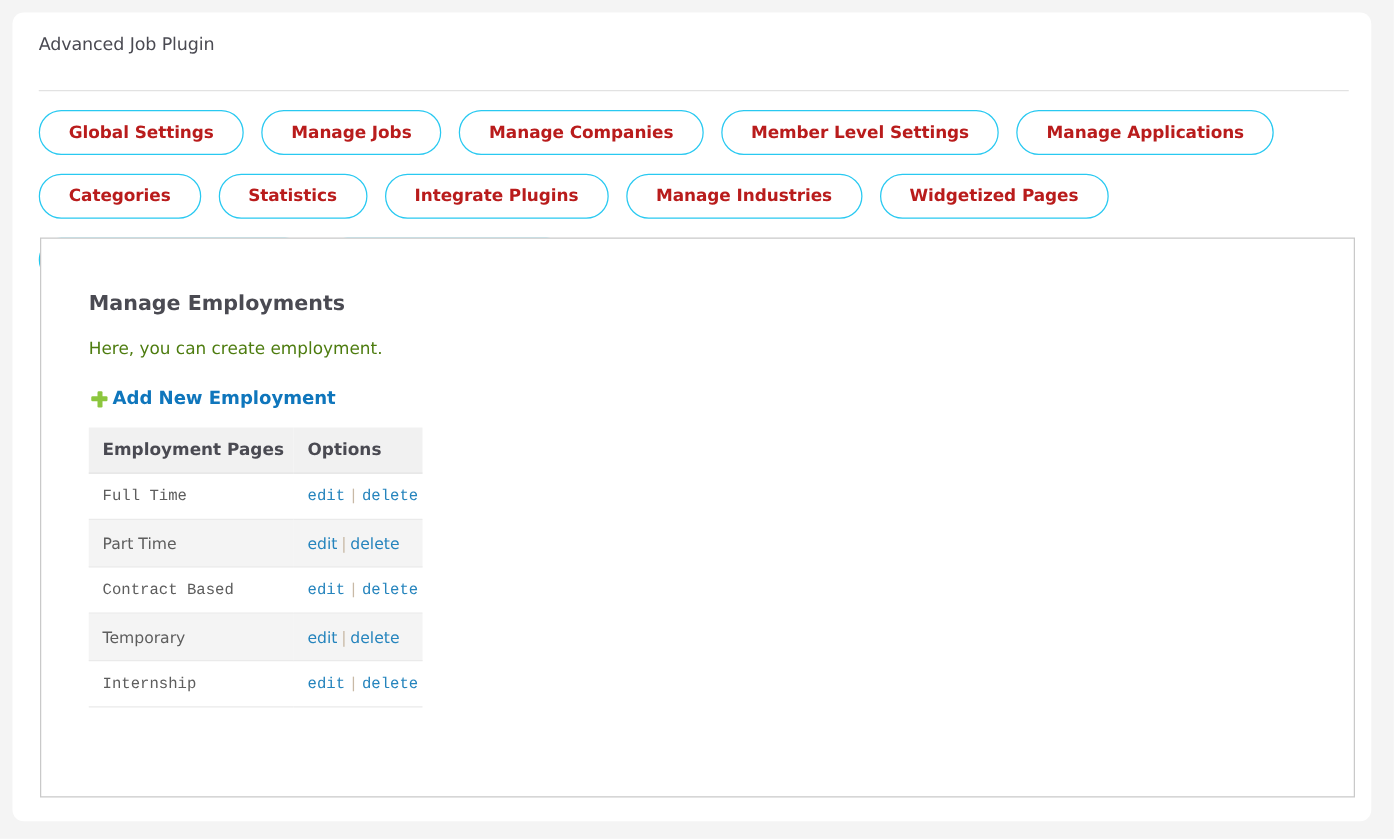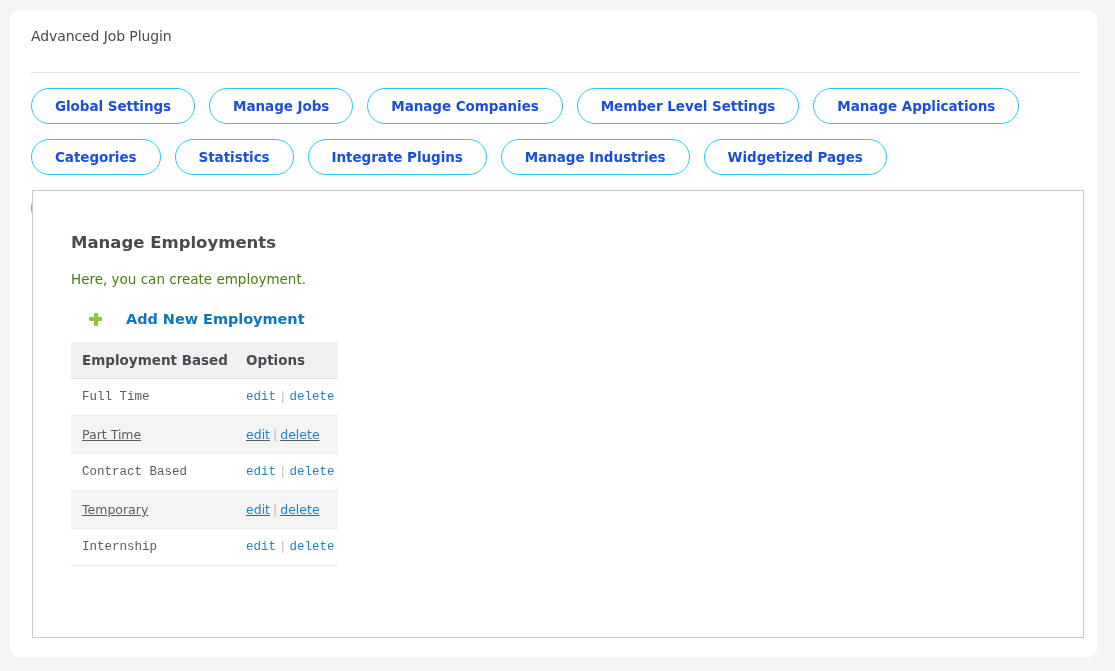--- a/index.html
+++ b/index.html
@@ -59,21 +59,21 @@
   .tab-pill {
     height: 36px;
     box-sizing: border-box;
     padding: 0 23px;
     display: flex;
     align-items: center;
     justify-content: center;
     border: 1px solid #29c9f1;
     border-radius: 19px;
     background: #ffffff;
-    color: #1d4ed8;
+    color: #b91c1c;
     font-size: 13.5px;
     font-weight: bold;
     white-space: nowrap;
     cursor: pointer;
     user-select: none;
     letter-spacing: -0.05px;
   }
   .tab-pill.active {
     background: #1ec8ee;
     border-color: #1ec8ee;
@@ -105,25 +105,25 @@
     position: absolute;
     left: 38px;
     top: 80px;
     font-size: 13.5px;
     color: #4d7c0f;
   }
 
   
   #add-new-row {
     position: absolute;
-    left: 56px;
+    left: 40px;
     top: 120px;
     display: flex;
     align-items: center;
-    gap: 24px;
+    gap: 4px;
     cursor: pointer;
   }
   #add-new-row .plus-icon {
     width: 13px;
     height: 13px;
     position: relative;
     display: inline-block;
     flex: none;
   }
   #add-new-row .plus-icon::before,
@@ -173,21 +173,20 @@
     padding: 11px 0 11px 11px;
     border-bottom: 1px solid #eaeaea;
     vertical-align: middle;
   }
   #employments-table tr.odd-row td {
     background: #ffffff;
     font-family: Liberation Mono, monospace;
   }
   #employments-table tr.even-row td {
     background: #f4f4f4;
-    text-decoration: underline;
   }
   .row-link {
     color: #2584bd;
     font-size: 12.5px;
     text-decoration: none;
     cursor: pointer;
   }
   .link-sep {
     color: #c8b9a6;
     font-size: 12.5px;
@@ -247,21 +246,21 @@
     <div id="section-desc">Here, you can create employment.</div>
 
     <div id="add-new-row">
       <span class="plus-icon"></span>
       <span id="add-new-label">Add New Employment</span>
     </div>
 
     <table id="employments-table">
       <thead>
         <tr>
-          <th class="col-name">Employment Based</th>
+          <th class="col-name">Employment Pages</th>
           <th class="col-options">Options</th>
         </tr>
       </thead>
       <tbody id="employments-tbody">
           <tr class="odd-row">
             <td>Full Time</td>
             <td><span class="row-link">edit</span><span class="link-sep">|</span><span class="row-link">delete</span></td>
           </tr>
           <tr class="even-row">
             <td>Part Time</td>

